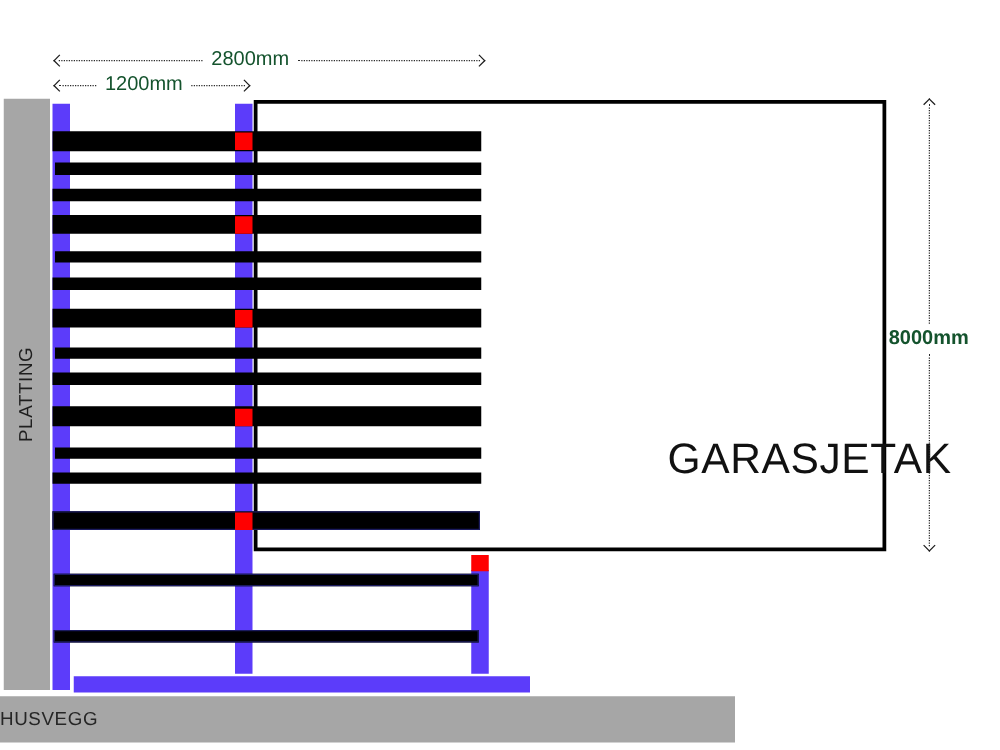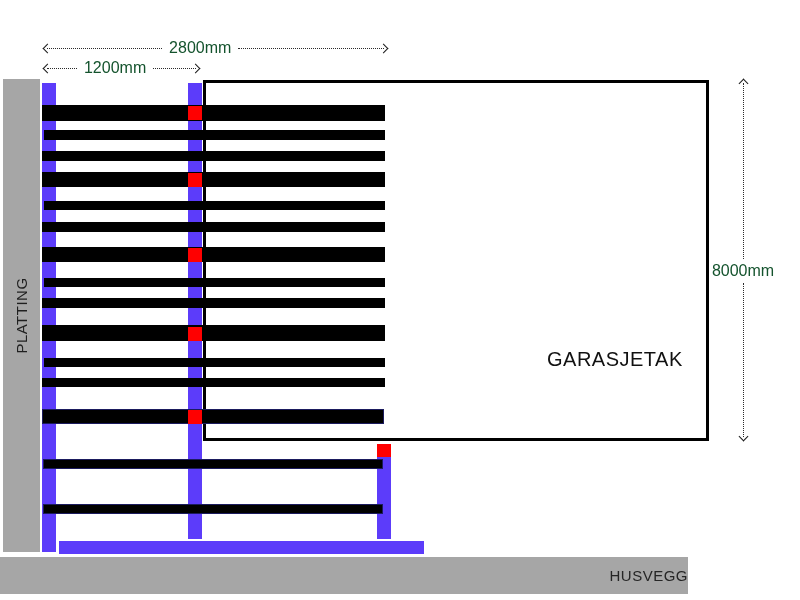--- a/index.html
+++ b/index.html
@@ -4,38 +4,38 @@
 <style>
   html,body{margin:0;padding:0;background:#fff;}
   #stage{
     position:relative;width:800px;height:600px;background:#ffffff;overflow:hidden;
     font-family:"Liberation Sans",sans-serif;color:var(--text,#1a1a1a);
   }
   
   .wall{position:absolute;background:var(--wall,#a6a6a6);}
   #platting-wall{left:3px;top:79px;width:37px;height:473px;display:flex;align-items:center;justify-content:center;}
   #platting-wall .vlabel{transform:rotate(-90deg);white-space:nowrap;font-size:15px;letter-spacing:.5px;color:#1f1f1f;}
-  #husvegg-wall{left:0;top:557px;width:688px;height:37px;display:flex;align-items:center;justify-content:flex-end;}
+  #husvegg-wall{left:0;top:557px;width:588px;height:37px;display:flex;align-items:center;justify-content:flex-start;}
   #husvegg-wall span{font-size:15px;letter-spacing:.5px;color:#262626;}
   
   #garasjetak-rect{
     position:absolute;left:203px;top:80px;width:500px;height:355px;
     border:3px solid #000;background:transparent;
   }
-  #garasjetak-label{position:absolute;left:341px;top:265px;font-size:20px;color:#111;letter-spacing:.5px;text-align:right;}
+  #garasjetak-label{position:absolute;left:328px;top:265px;font-size:34px;color:#111;letter-spacing:.5px;text-align:right;}
   
   .post{position:absolute;background:var(--post,#5c3cfa);}
   .beam{position:absolute;background:var(--beam,#000);}
   .beam.outlined{border:1px solid var(--beamline,#1b1b5e);box-sizing:border-box;}
   .red-marker{position:absolute;background:var(--red,#ff0000);}
   #base-rail{position:absolute;background:var(--post,#5c3cfa);}
   
   .dim{position:absolute;display:flex;}
   .dim-h{flex-direction:row;align-items:center;height:16px;}
-  .dim-v{flex-direction:column;align-items:center;width:62px;}
+  .dim-v{flex-direction:column;align-items:center;width:62px;font-weight:bold;}
   .seg-h{border-top:1.5px dotted var(--dimline,#2b2b2b);height:0;flex-grow:1;}
   .seg-v{border-left:1.5px dotted var(--dimline,#2b2b2b);width:0;flex-grow:1;}
   .dim-label{font-size:16px;white-space:nowrap;padding:0 7px;color:#14532d;}
   .dim-v .dim-label{padding:3px 0;}
   .ah{width:6px;height:6px;border:solid #1a1a1a;border-width:0 1.5px 1.5px 0;flex:none;}
   .ah-left{transform:rotate(135deg);margin-right:-4px;}
   .ah-right{transform:rotate(-45deg);margin-left:-4px;}
   .ah-up{transform:rotate(-135deg);margin-bottom:-4px;}
   .ah-down{transform:rotate(45deg);margin-top:-4px;}
 </style>

